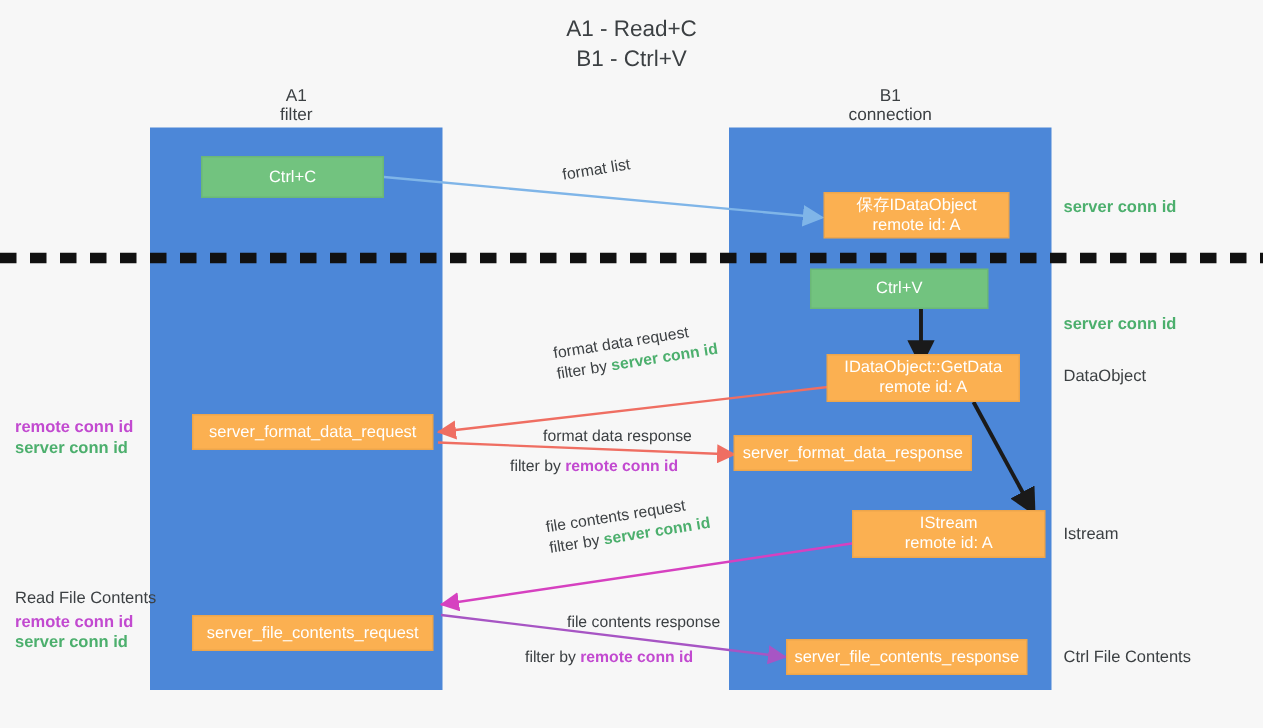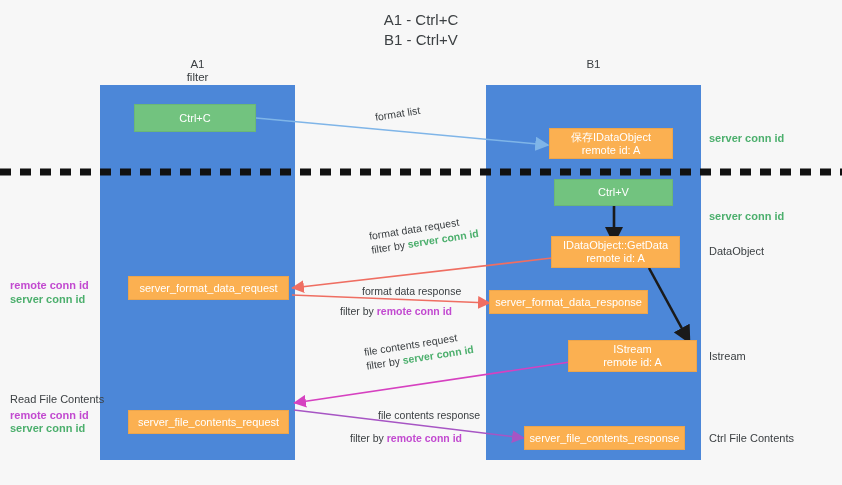--- a/index.html
+++ b/index.html
@@ -57,33 +57,34 @@
   #sep{left:0;top:168px;width:842px;height:8px;}
 
   svg{position:absolute;left:0;top:0;width:842px;height:485px;overflow:visible;pointer-events:none;}
 </style>
 </head>
 <body>
 
 <div id="stage">
 
   <div class="abs" id="title">
-    <div>A1 - Ctrl+C</div>
+    <div>A1 - Read+C</div>
     <div>B1 - Ctrl+V</div>
   </div>
 
   <div class="abs lane" style="left:100px;top:85px;width:195px;height:375px;"></div>
   <div class="abs lane" style="left:486px;top:85px;width:215px;height:375px;"></div>
 
   <div class="abs col-head" style="left:100px;top:58px;width:195px;">
     <div>A1</div>
     <div>filter</div>
   </div>
   <div class="abs col-head" style="left:486px;top:58px;width:215px;">
     <div>B1</div>
+    <div>connection</div>
   </div>
 
   <svg viewBox="0 0 842 485">
     <defs>
       <marker id="ah-blue" markerWidth="9" markerHeight="9" refX="8" refY="4.5" orient="auto">
         <path d="M0,0 L9,4.5 L0,9 z" fill="#7fb5e8"></path>
       </marker>
       <marker id="ah-red" markerWidth="8" markerHeight="8" refX="7.5" refY="4" orient="auto">
         <path d="M0,0 L8,4 L0,8 z" fill="#ef6e62"></path>
       </marker>
@@ -119,21 +120,21 @@
 
   <div class="abs box box-green" style="left:134px;top:104px;width:122px;height:28px;">
     <div>Ctrl+C</div>
   </div>
 
   <div class="abs box box-orange" style="left:549px;top:128px;width:124px;height:31px;">
     <div>保存IDataObject</div>
     <div class="l2">remote id: A</div>
   </div>
 
-  <div class="abs box box-green" style="left:554px;top:179px;width:119px;height:27px;align-items:center;">
+  <div class="abs box box-green" style="left:540px;top:179px;width:119px;height:27px;align-items:center;">
     <div>Ctrl+V</div>
   </div>
 
   <div class="abs box box-orange" style="left:551px;top:236px;width:129px;height:32px;">
     <div>IDataObject::GetData</div>
     <div class="l2">remote id: A</div>
   </div>
 
   <div class="abs box box-orange" style="left:568px;top:340px;width:129px;height:32px;">
     <div>IStream</div>

